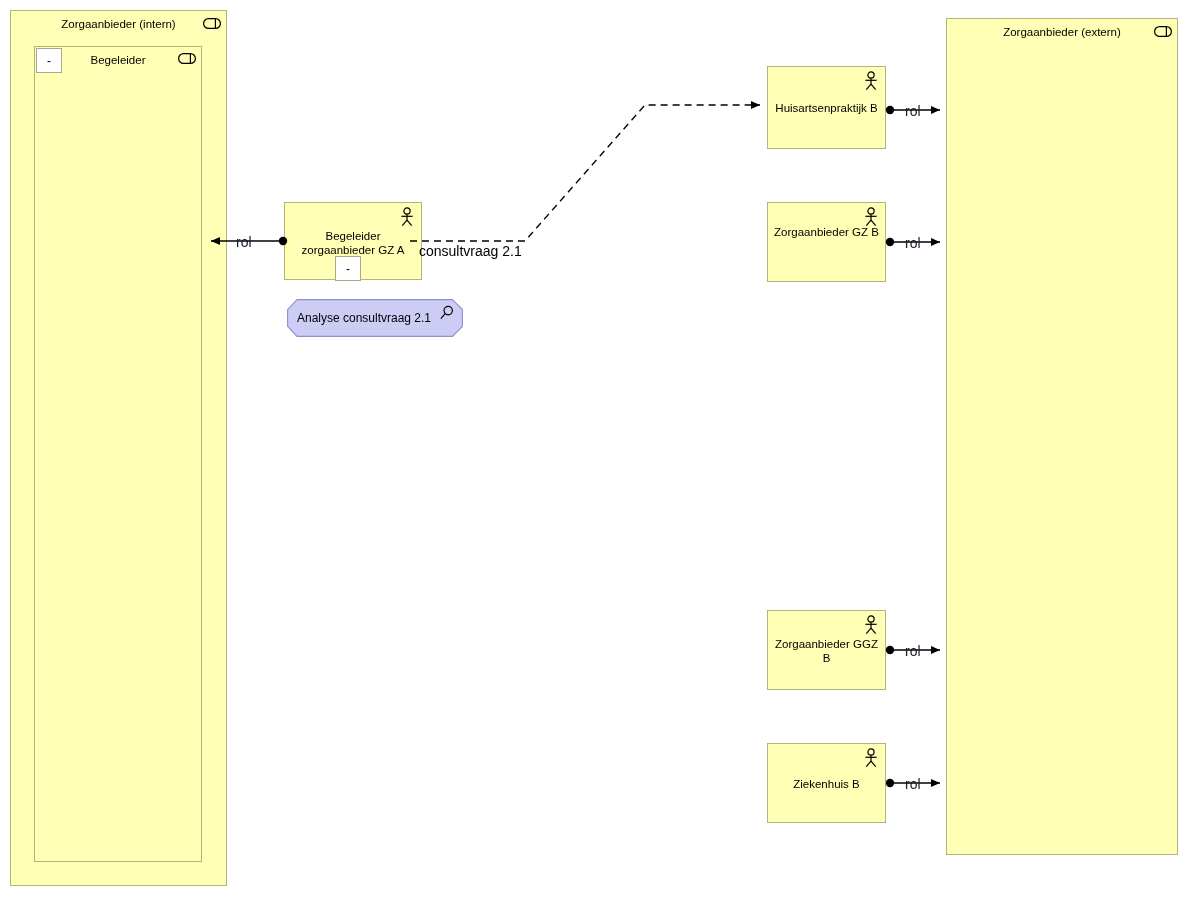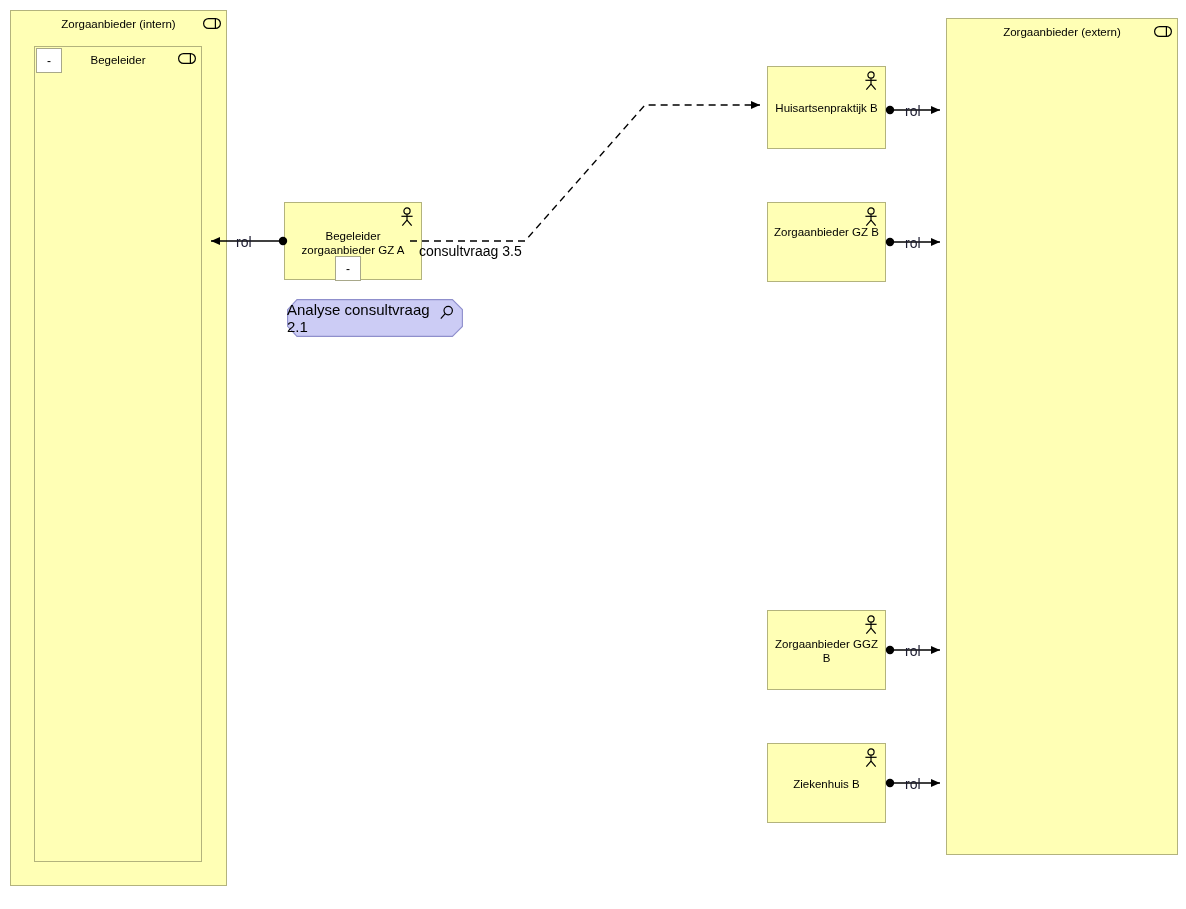--- a/index.html
+++ b/index.html
@@ -77,21 +77,21 @@
   .assessment .asm-label {
     position: absolute;
     left: 0; top: 0;
     width: 100%;
     height: 100%;
     display: flex;
     align-items: center;
     justify-content: center;
     padding-right: 22px;
     box-sizing: border-box;
-    font-size: 15px;
+    font-size: 12px;
     color: #000;
   }
 
   
   .rel-layer {
     position: absolute;
     left: 0; top: 0;
     width: 1186px;
     height: 909px;
     pointer-events: none;
@@ -257,21 +257,21 @@
     </g>
 
     <g>
       <line x1="887" y1="783" x2="940" y2="783" stroke="#000" stroke-width="1.4" marker-end="url(#openArrow)"></line>
       <circle cx="890" cy="783" r="4.2" fill="#000"></circle>
     </g>
   </svg>
 
   <div class="rel-label" style="left:236px; top:234px;">rol</div>
 
-  <div class="rel-label flowlbl" style="left:419px; top:243px;">consultvraag 3.5</div>
+  <div class="rel-label flowlbl" style="left:419px; top:243px;">consultvraag 2.1</div>
 
   <div class="rel-label" style="left:905px; top:103px;">rol</div>
 
   <div class="rel-label" style="left:905px; top:235px;">rol</div>
 
   <div class="rel-label" style="left:905px; top:643px;">rol</div>
 
   <div class="rel-label" style="left:905px; top:776px;">rol</div>
 
 </div>

